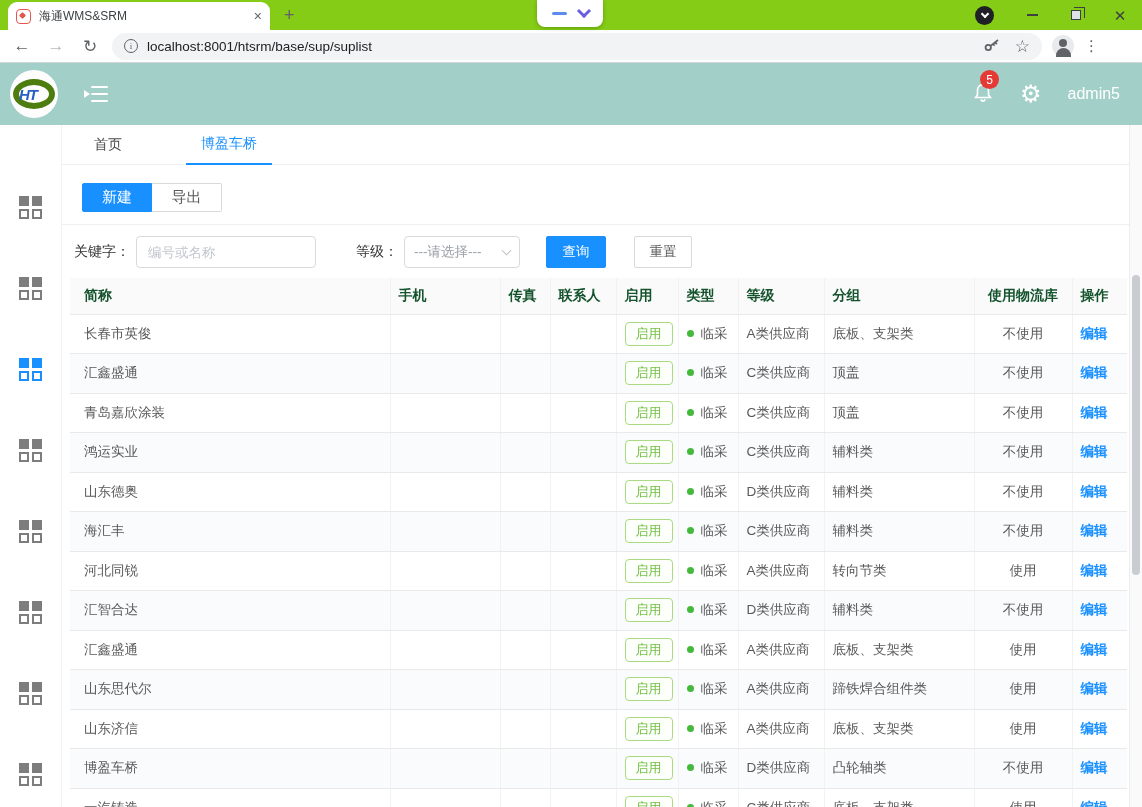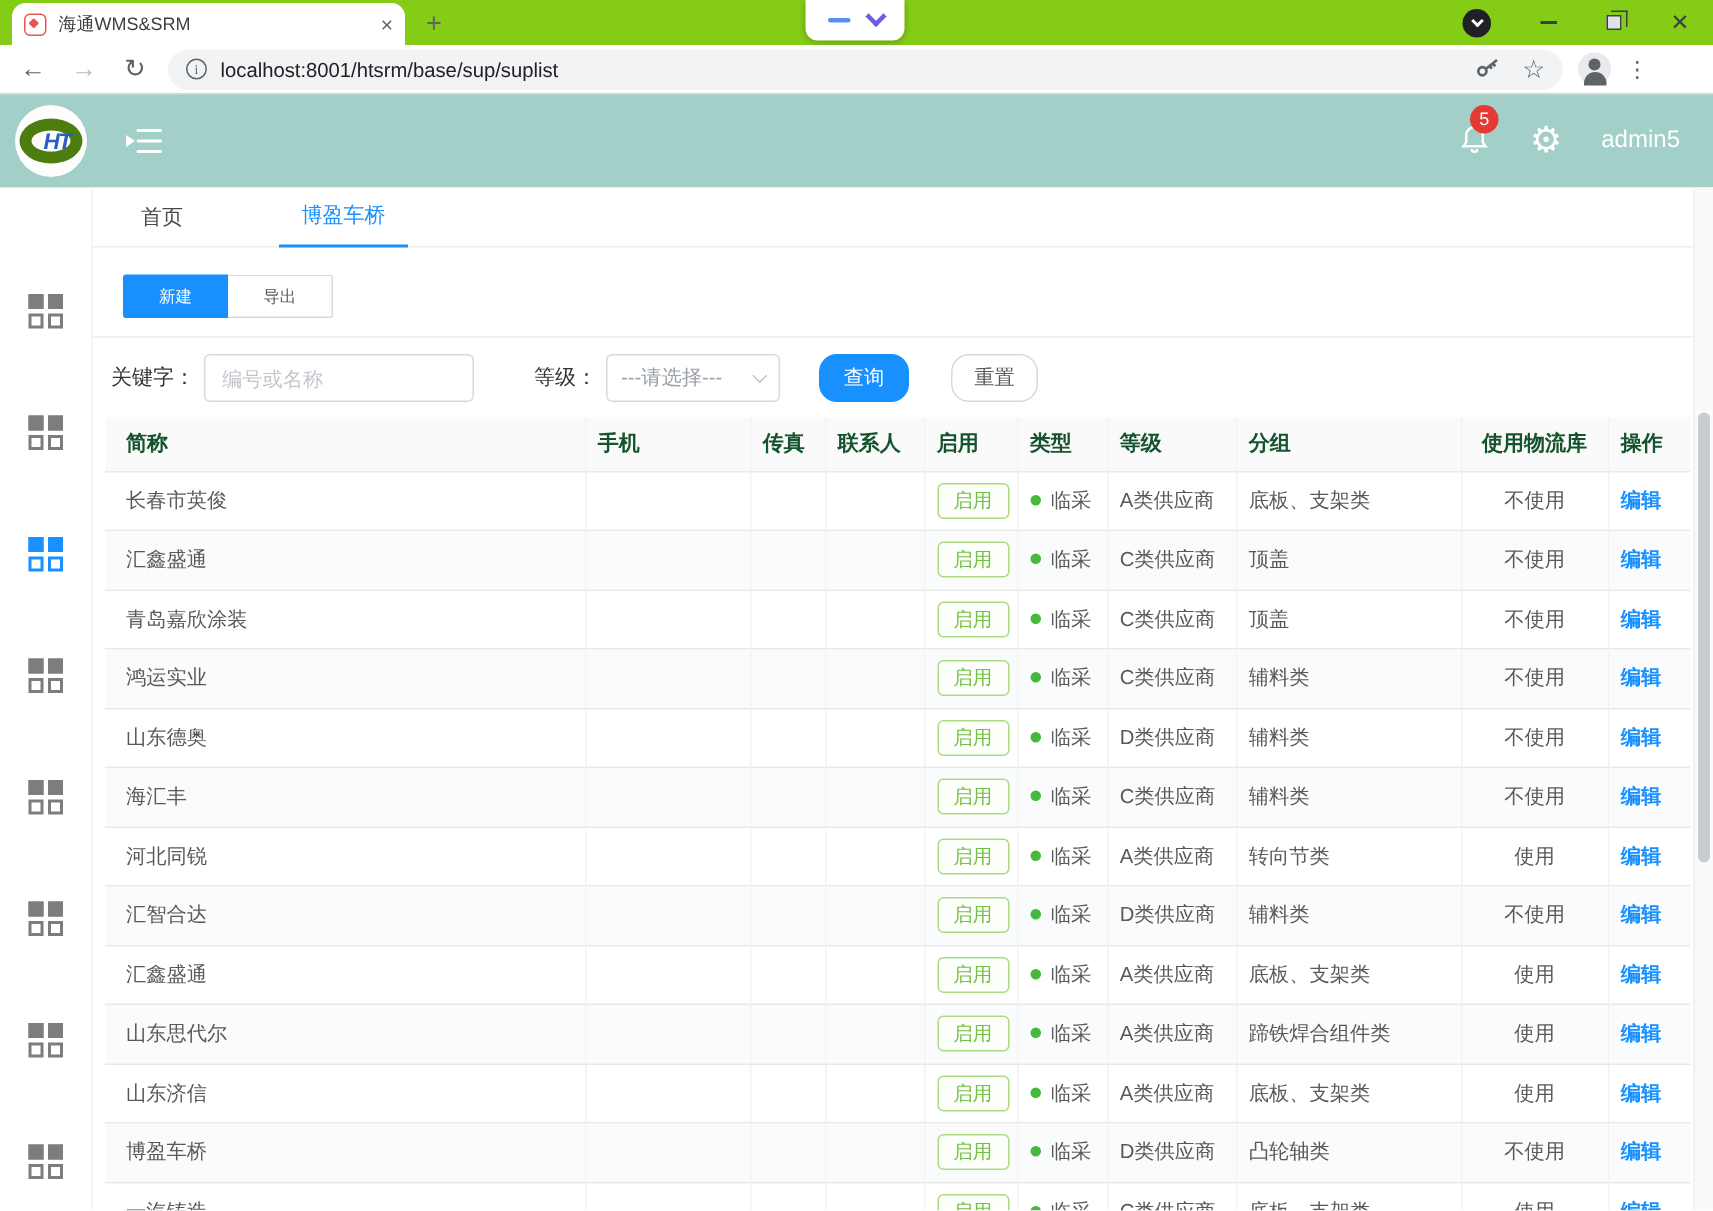--- a/index.html
+++ b/index.html
@@ -43,21 +43,21 @@
   .key-ic svg,.star-ic{display:block;cursor:pointer;}
   .star-ic{font-size:17px;color:#5f6368;line-height:1;}
   .avatar{width:22px;height:22px;border-radius:50%;background:#e8eaed;position:relative;cursor:pointer;flex:none;}
   .avatar::before{content:"";position:absolute;left:7px;top:4px;width:8px;height:8px;border-radius:50%;background:#5f6368;}
   .avatar::after{content:"";position:absolute;left:3.5px;top:13px;width:15px;height:9px;border-radius:8px 8px 0 0;background:#5f6368;}
   .kebab{font-size:15px;color:#5f6368;letter-spacing:0;cursor:pointer;}
 
   
   .appheader{height:62px;background:var(--teal);display:flex;align-items:center;padding:0 22px 0 10px;gap:26px;box-shadow:0 1px 3px rgba(0,0,0,.18);}
   .logo{width:48px;height:48px;border-radius:50%;background:#fdfdfd;display:flex;align-items:center;justify-content:center;flex:none;cursor:pointer;}
-  .logo .oval{width:42px;height:30px;border:8px solid #4d7c0f;border-radius:50%;display:flex;align-items:center;justify-content:flex-end;}
+  .logo .oval{width:42px;height:30px;border:6px solid #4d7c0f;border-radius:50%;display:flex;align-items:center;justify-content:flex-start;}
   .logo .oval span{color:#2660c4;font-weight:bold;font-style:italic;font-size:15px;letter-spacing:-1px;}
   .fold-ic{width:24px;height:18px;position:relative;cursor:pointer;}
   .fold-ic i{position:absolute;right:0;height:2.4px;background:#fff;border-radius:1px;}
   .fold-ic i:nth-child(1){top:1px;width:17px;}
   .fold-ic i:nth-child(2){top:8px;width:17px;}
   .fold-ic i:nth-child(3){top:15px;width:17px;}
   .fold-ic::before{content:"";position:absolute;left:0;top:5px;border-left:6px solid #fff;border-top:4.5px solid transparent;border-bottom:4.5px solid transparent;}
   .hdr-spacer{flex:1;}
   .bell-wrap{position:relative;cursor:pointer;}
   .badge{position:absolute;top:-10px;left:8px;min-width:19px;height:19px;border-radius:10px;background:var(--red);color:#fff;
@@ -74,35 +74,35 @@
   .nav-grid.active .sq{border-color:#1890ff;}
   .nav-grid.active .sq.f{background:#1890ff;}
 
   .content{flex:1;position:relative;overflow:hidden;}
   .page-tabs{height:40px;display:flex;padding-left:30px;border-bottom:1px solid #eeeeee;background:#fff;}
   .ptab{font-size:14px;color:#4a4a4a;padding:0 15px;height:40px;display:flex;align-items:center;cursor:pointer;}
   .ptab.first{padding:0 2px;margin-right:62px;}
   .ptab.active{color:var(--accent);border-bottom:2px solid var(--accent);}
 
   .btn-row{padding:18px 0 12px 20px;border-bottom:1px solid #f0f0f0;display:flex;}
-  .btn{height:29px;font-size:11px;display:flex;align-items:center;justify-content:center;width:70px;cursor:pointer;}
+  .btn{height:29px;font-size:15px;display:flex;align-items:center;justify-content:center;width:70px;cursor:pointer;}
   .btn.primary{background:var(--accent);color:#fff;border:1px solid var(--accent);border-radius:2px 0 0 2px;}
   .btn.ghost{background:#fff;color:#595959;border:1px solid #d9d9d9;border-left:none;border-radius:0 2px 2px 0;}
 
   .filter-row{display:flex;align-items:center;padding-left:12px;margin-top:11px;height:32px;font-size:14px;color:#333;}
   .f-label{margin-right:6px;}
   .f-input{width:180px;height:32px;border:1px solid #d9d9d9;border-radius:4px;padding:0 11px;font-size:13.5px;color:#333;outline:none;
            font-family:"Liberation Sans","DejaVu Sans",sans-serif;}
   .f-input::placeholder{color:#c2c6cc;}
   .gap1{width:20px;}
   .f-select{width:116px;height:32px;border:1px solid #d9d9d9;border-radius:4px;display:flex;align-items:center;justify-content:space-between;
             padding:0 9px;color:#9aa0a6;font-size:13.5px;cursor:pointer;}
   .sel-chev{width:7px;height:7px;border-right:1.6px solid #c2c6cc;border-bottom:1.6px solid #c2c6cc;transform:rotate(45deg);margin-top:-4px;}
   .gap2{width:26px;}
-  .btn-sm{height:32px;font-size:13.5px;border-radius:12px;display:flex;align-items:center;justify-content:center;cursor:pointer;}
+  .btn-sm{height:32px;font-size:13.5px;border-radius:2px;display:flex;align-items:center;justify-content:center;cursor:pointer;}
   .btn-query{width:60px;background:var(--accent);color:#fff;border:1px solid var(--accent);}
   .gap3{width:28px;}
   .btn-reset{width:58px;background:#fff;color:#595959;border:1px solid #d9d9d9;}
 
   
   .table-wrap{margin:10px 0 0 8px;width:1057px;}
   table{border-collapse:collapse;table-layout:fixed;width:1057px;font-size:13.5px;color:var(--txt);}
   th,td{border-bottom:1px solid #e9e9e9;border-left:1px solid #f2f2f2;text-align:left;overflow:hidden;white-space:nowrap;}
   th:first-child,td:first-child{border-left:none;}
   thead th{height:36px;background:#fafafa;color:#14532d;font-weight:bold;font-size:14px;padding:0 8px;}

